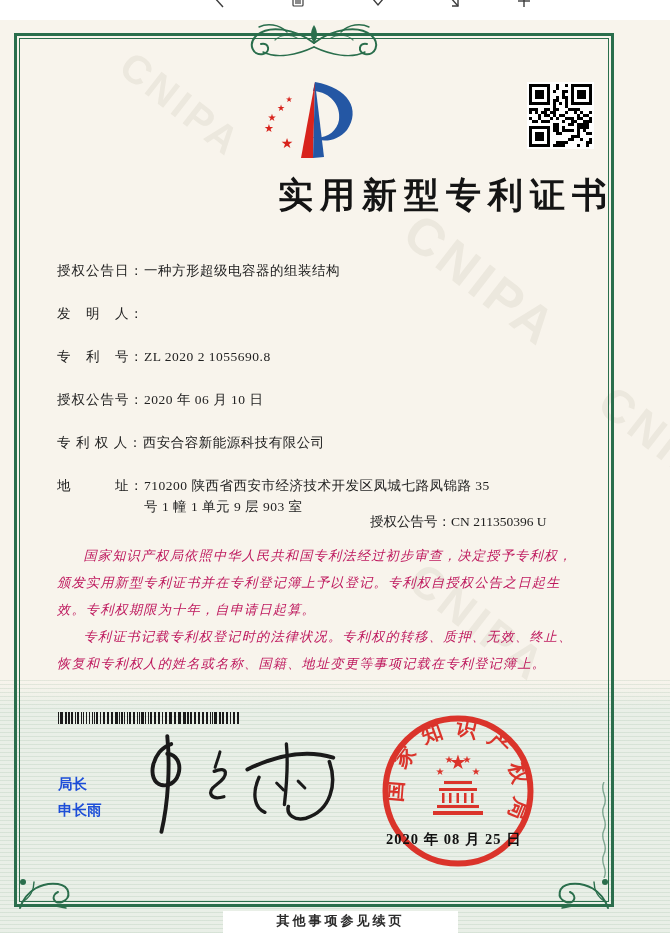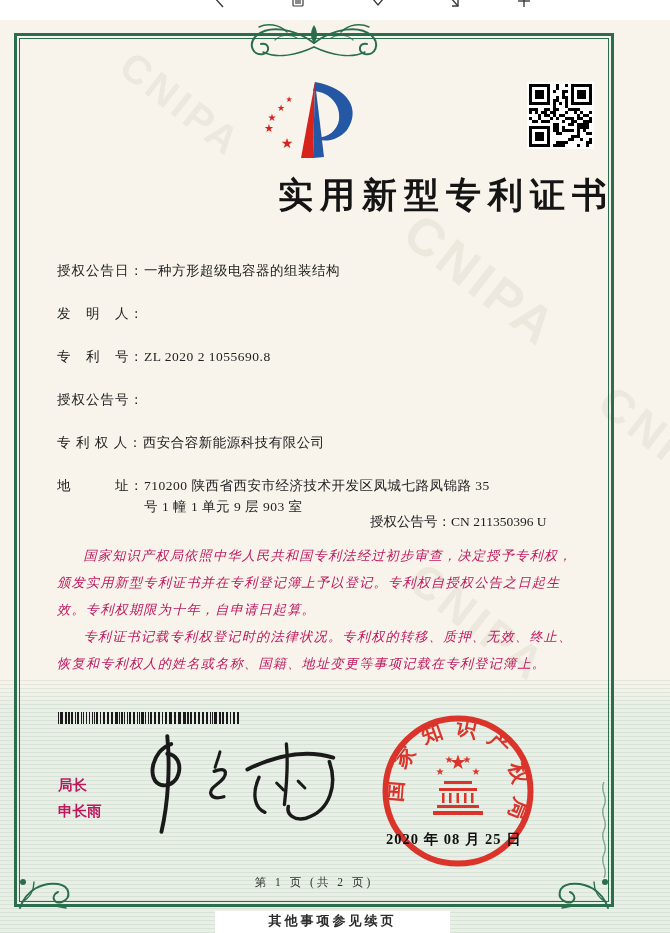--- a/index.html
+++ b/index.html
@@ -69,33 +69,33 @@
   .paras { position:absolute; left:57px; top:522px; width:525px; z-index:4;
            font-size:13.2px; font-style:italic; color:#be185d; line-height:27px;
            letter-spacing:1.2px; }
   .paras p { text-indent:2em; }
 
   
   .barcode { position:absolute; left:58px; top:692px; width:184px; height:12px; z-index:4; }
 
   
   .director { position:absolute; left:58px; top:752px; z-index:4;
-              font-family:Liberation Sans, sans-serif;
-              font-size:14.5px; font-weight:600; color:#be185d; line-height:26px; }
+              font-family:Liberation Mono, monospace;
+              font-size:14.5px; font-weight:600; color:#1d4ed8; line-height:26px; }
   .signature { position:absolute; left:138px; top:712px; width:205px; height:108px; z-index:4; }
 
   
   .seal { position:absolute; left:378px; top:691px; width:160px; height:160px; z-index:5; }
   .seal-date { position:absolute; left:386px; top:810px; z-index:6; font-size:14.5px;
                font-weight:700; color:#111; letter-spacing:1px; }
 
   
   .page-info { position:absolute; left:14px; top:855px; width:600px; text-align:center;
                font-size:11.5px; color:#333; letter-spacing:3px; z-index:4; }
-  .cont-note-box { position:absolute; left:215px; top:891px; width:235px; height:22px;
+  .cont-note-box { position:absolute; left:223px; top:891px; width:235px; height:22px;
                    background:#ffffff; z-index:6; text-align:center; }
   .cont-note-box span { font-size:13px; font-weight:600; color:#2b2b2b; letter-spacing:3px; }
 </style>
 </head>
 <body>
 
 <div class="toolbar">
   <span class="tb-icon" style="left:210px">
     <svg viewBox="0 0 16 16" fill="none" stroke-width="1.4">
         <line x1="4" y1="4" x2="13" y2="14"></line>
@@ -330,20 +330,21 @@
       </div>
       <div class="field-row">
         <span class="field-label">发　明　人：</span>
       </div>
       <div class="field-row">
         <span class="field-label">专　利　号：</span>
         <span class="field-value">ZL 2020 2 1055690.8</span>
       </div>
       <div class="field-row">
         <span class="field-label">授权公告号：</span>
+        <span class="field-value">2020 年 06 月 10 日</span>
       </div>
       <div class="field-row">
         <span class="field-label">专 利 权 人：</span>
         <span class="field-value">西安合容新能源科技有限公司</span>
       </div>
       <div class="field-row">
         <span class="field-label">地　　　址：</span>
         <span class="field-value">710200 陕西省西安市经济技术开发区凤城七路凤锦路 35
 号 1 幢 1 单元 9 层 903 室</span>
       </div>
@@ -457,18 +458,17 @@
         <rect x="78.5" y="82" width="2.5" height="10"></rect>
         <rect x="86" y="82" width="2.5" height="10"></rect>
         <rect x="93" y="82" width="2.5" height="10"></rect>
         <rect x="59" y="94" width="42" height="3"></rect>
         <rect x="55" y="100" width="50" height="4"></rect>
       </g>
     </g>
   </svg>
   <div class="seal-date">2020 年 08 月 25 日</div>
 
-  <div class="page-info">第 1 页 (共 2 页)</div>
   <div class="cont-note-box">
     <span>其他事项参见续页</span>
   </div>
 
 </div>
 
 </body></html>

